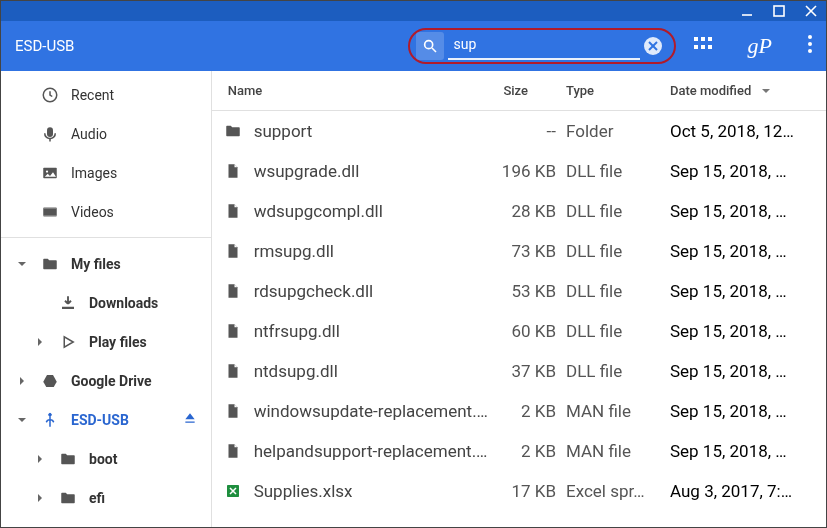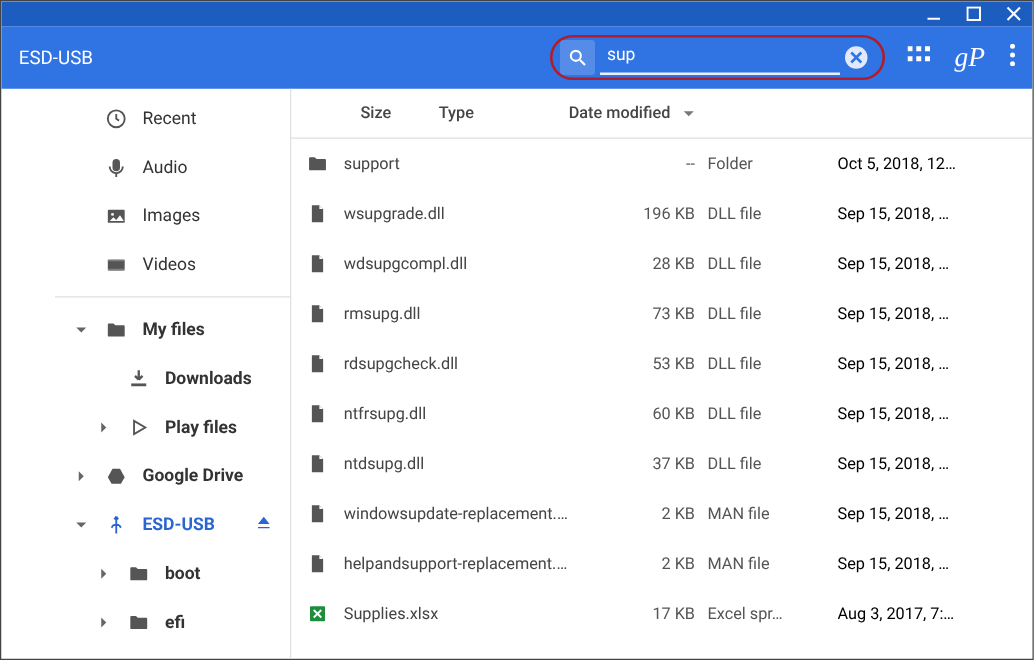--- a/index.html
+++ b/index.html
@@ -34,28 +34,28 @@
   .search-input {
     flex: 1; background: transparent; border: none; outline: none;
     color: #fff; font-size: 14px; padding: 4px 6px 6px 6px;
     border-bottom: 2px solid rgba(255,255,255,0.9); margin: 0 4px;
   }
   .clear-btn {
     width: 18px; height: 18px; border-radius: 50%; background: rgba(255,255,255,0.85);
     display:flex; align-items:center; justify-content:center; margin-right: 6px;
   }
   .clear-btn svg { stroke: #3073e2; }
-  .hdr-right { display:flex; align-items:center; gap: 20px; margin-left: 18px; justify-content: space-between; }
+  .hdr-right { display:flex; align-items:center; gap: 36px; margin-left: 18px; justify-content: space-between; }
   .logo { font-family: Georgia, serif; font-style: italic; font-size: 22px; }
 
   
   .body { display:flex; height: calc(528px - 20px - 50px - 2px); }
 
   
-  .sidebar { width: 232px; border-right: 1px solid #e0e0e0; overflow-y: auto; padding-left: 43px; }
+  .sidebar { width: 212px; border-right: 1px solid #e0e0e0; overflow-y: auto; }
   .side-group.top { border-bottom: 1px solid #e0e0e0; padding: 4px 0 6px; }
   .side-group.bottom { padding: 6px 0; }
   .sitem {
     display:flex; align-items:center; height: 39px; padding: 0 14px;
     font-size: 14px; color: #333; gap: 10px; cursor: pointer;
   }
   .sitem .chev { width: 14px; display:flex; justify-content:center; color:#666; }
   .sitem .chev.none { visibility:hidden; }
   .sitem .ico { width: 22px; display:flex; justify-content:center; color:#555; }
   .sitem.bold { font-weight: 700; }
@@ -70,21 +70,21 @@
     display:flex; align-items:center; height: 40px; border-bottom: 1px solid #e0e0e0;
     font-size: 13px; color:#444; font-weight:500; padding: 0 12px;
   }
   .col-name { flex: 1; padding-left: 4px; }
   .col-size { width: 78px; text-align: right; padding-right: 10px; }
   .col-type { width: 104px; margin-left: 28px; }
   .col-date { width: 144px; display:flex; align-items:center; gap:10px; }
   .fbody { flex:1; overflow-y:auto; }
   .frow {
     display:flex; align-items:center; height: 40px; padding: 0 12px;
-    font-size: 13px; color:#444; border-bottom: 0px;
+    font-size: 17px; color:#444; border-bottom: 0px;
   }
   .frow .ficon { width: 22px; display:flex; align-items:center; color:#555; }
   .frow .fname { flex:1; padding-left: 8px; white-space:nowrap; overflow:hidden; text-overflow:ellipsis; }
   .frow .fsize { width: 78px; text-align:right; padding-right: 10px; color:#555; }
   .frow .ftype { width: 104px; color:#555; white-space:nowrap; overflow:hidden; text-overflow:ellipsis; }
   .frow .fdate { width: 144px; color:#000000; white-space:nowrap; overflow:hidden; text-overflow:ellipsis; }
 
 </style>
 </head>
 <body>
@@ -285,20 +285,21 @@
               <path d="M3 6a1 1 0 011-1h5l2 2h9a1 1 0 011 1v10a1 1 0 01-1 1H4a1 1 0 01-1-1V6z"></path>
             </svg>
           </span>
           <span>efi</span>
         </div>
       </div>
   </div>
 
   <div class="filelist">
     <div class="fhead">
+      <div class="col-name">Name</div>
       <div class="col-size">Size</div>
       <div class="col-type">Type</div>
       <div class="col-date">
         <span>Date modified</span>
         <svg width="10" height="10" viewBox="0 0 10 10" fill="#777">
             <path d="M1 3 L5 7 L9 3 Z"></path>
           </svg>
       </div>
     </div>
     <div class="fbody" id="fbody">

